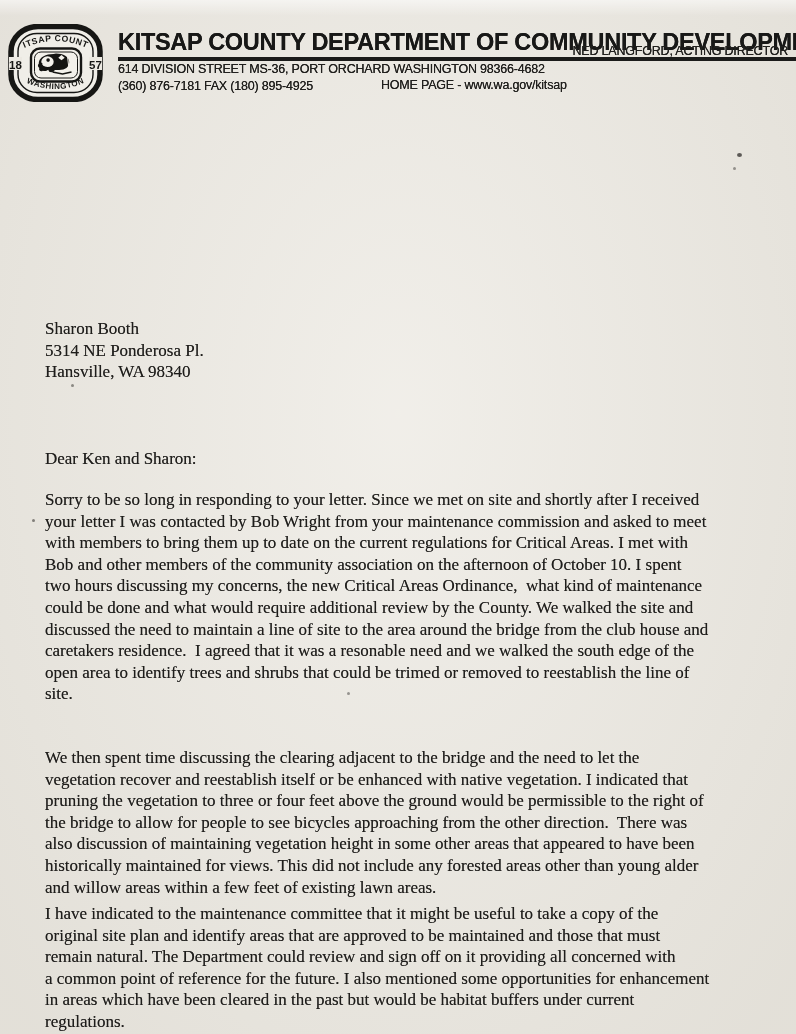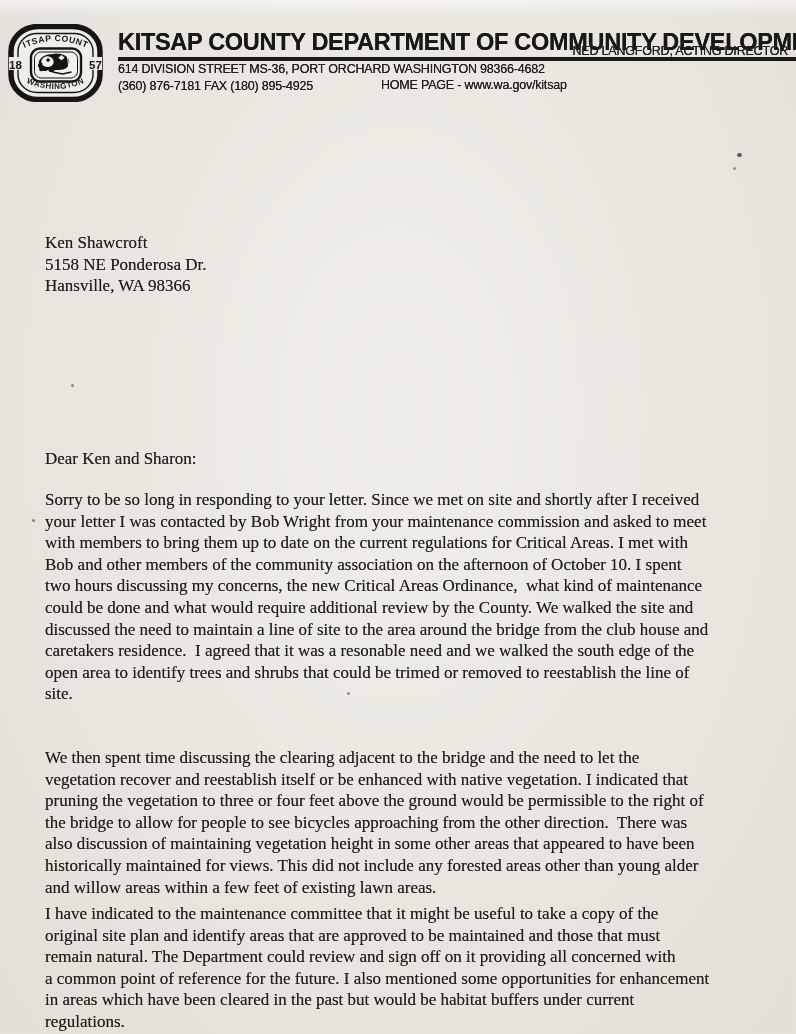--- a/index.html
+++ b/index.html
@@ -106,24 +106,24 @@
 
     <div class="hdr-title">KITSAP COUNTY DEPARTMENT OF COMMUNITY DEVELOPMENT</div>
     <div class="hdr-rule"></div>
     <div class="hdr-small hdr-address">614 DIVISION STREET MS-36, PORT ORCHARD WASHINGTON 98366-4682</div>
     <div class="hdr-small hdr-director">NED LANGFORD, ACTING DIRECTOR</div>
     <div class="hdr-small hdr-phone">(360) 876-7181 FAX (180) 895-4925</div>
     <div class="hdr-small hdr-home">HOME PAGE - www.wa.gov/kitsap</div>
   </div>
 
 
-  <div class="blk recipient-1">Ken Shawcroft
-5158 NE Ponderosa Dr.
-Hansville, WA 98366</div>
 
+  <div class="blk recipient-2">Sharon Booth
+5314 NE Ponderosa Pl.
+Hansville, WA 98340</div>
 
 
   <div class="blk salutation">Dear Ken and Sharon:</div>
 
   <div class="blk p1">Sorry to be so long in responding to your letter. Since we met on site and shortly after I received
 your letter I was contacted by Bob Wright from your maintenance commission and asked to meet
 with members to bring them up to date on the current regulations for Critical Areas. I met with
 Bob and other members of the community association on the afternoon of October 10. I spent
 two hours discussing my concerns, the new Critical Areas Ordinance,  what kind of maintenance
 could be done and what would require additional review by the County. We walked the site and

